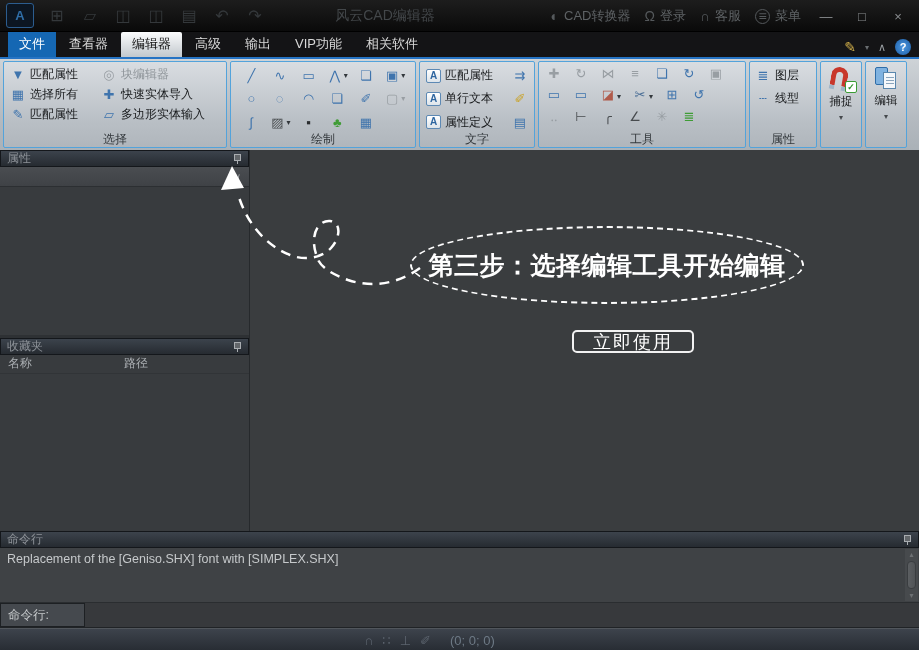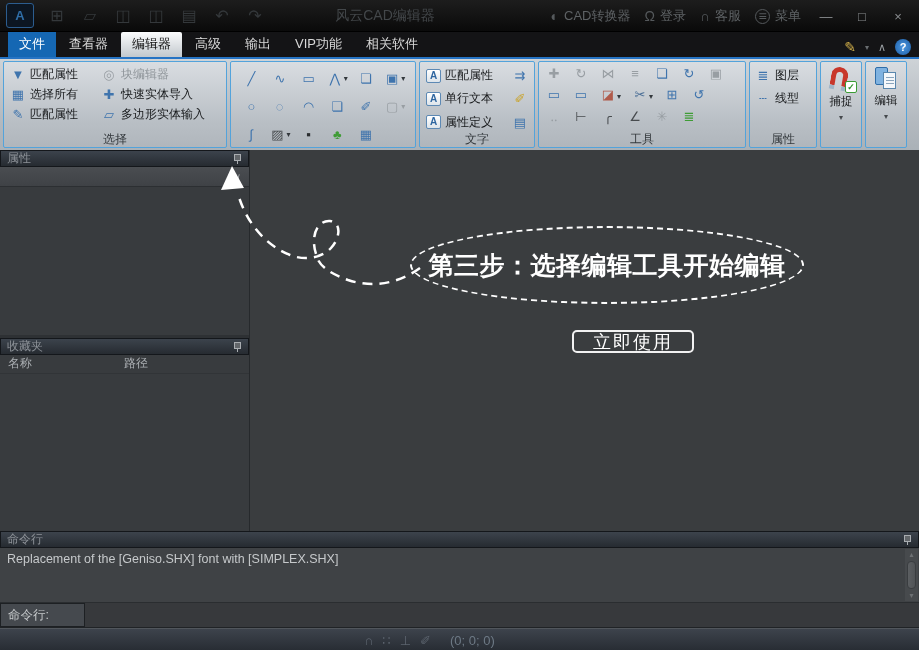--- a/index.html
+++ b/index.html
@@ -253,20 +253,21 @@
         <span class="dcell">
             <span class="icn" style="color:#2a2d2f">▪</span>
           </span>
         <span class="dcell">
             <span class="icn grn">♣</span>
           </span>
         <span class="dcell">
             <span class="icn">▦</span>
           </span>
       </div>
+      <div class="glabel">绘制</div>
     </div>
 
     <div class="rgroup g-text">
       <div class="gbody">
         <span class="abox">A</span>
         <span class="tlabel">匹配属性</span>
         <span class="icn">⇉</span>
         <span class="abox">A</span>
         <span class="tlabel">单行文本</span>
         <span class="icn" style="color:#c9a227">✐</span>

